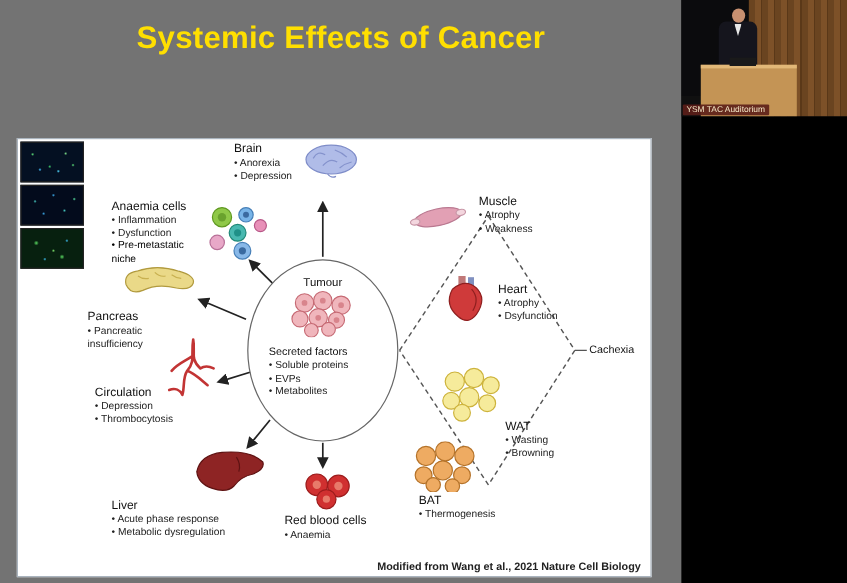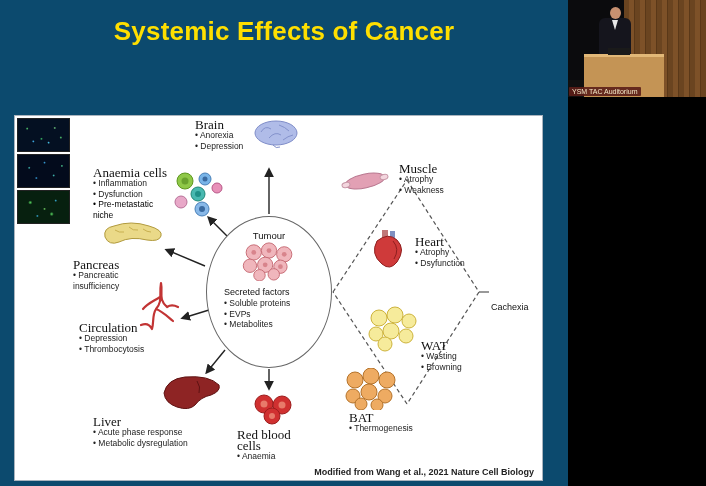--- a/index.html
+++ b/index.html
@@ -1,20 +1,20 @@
 <!DOCTYPE html>
 <html><head>
 <meta charset="utf-8">
 <style>
   * { margin:0; padding:0; box-sizing:border-box; }
   html,body { width:706px; height:486px; background:#000; font-family:"Liberation Sans", sans-serif; }
   .stage { position:relative; width:706px; height:486px; background:#000; overflow:hidden; }
 
   
-  .slide { position:absolute; left:0; top:0; width:568px; height:486px; background:#0c4a6e; }
+  .slide { position:absolute; left:0; top:0; width:568px; height:486px; background:#737373; }
   .title { margin-top:16px; text-align:center; font-size:26px; font-weight:bold; color:#ffdf00; letter-spacing:.2px; }
   .subtitle { margin-top:8px; text-align:center; font-size:19px; font-weight:bold; color:#ffffff; }
 
   .panel { position:absolute; left:14px; top:115px; width:529px; height:366px; background:#ffffff;
            border:1px solid #aab4be; overflow:hidden; }
 
   .arrows { position:absolute; left:0; top:0; width:529px; height:366px; pointer-events:none; }
 
   
   .micro-stack { position:absolute; left:2px; top:2px; width:53px; }
@@ -37,33 +37,33 @@
   .m3 { background-color:#07200f;
         background-image:
           radial-gradient(circle 3px at 24% 36%, #58d860, transparent 70%),
           radial-gradient(circle 2px at 52% 56%, #7ce06a, transparent 70%),
           radial-gradient(circle 2px at 74% 30%, #3ab8e8, transparent 70%),
           radial-gradient(circle 3px at 66% 72%, #58d860, transparent 70%),
           radial-gradient(circle 2px at 38% 78%, #3ab8e8, transparent 70%); }
 
   .icon { position:absolute; }
   .olabel { position:absolute; color:#111; }
-  .oname { font-size:13px; line-height:11px; color:#111;font-family:Liberation Serif, serif; }
+  .oname { font-size:10px; line-height:11px; color:#111; }
   .oitem { font-size:8.5px; line-height:10.5px; color:#222; }
   .oitem::before { content:"• "; }
   .oitem.bold { font-weight:normal; color:#000; }
 
   
   .ellipse { position:absolute; left:191px; top:100px; width:126px; height:152px; background:#fff;
              border:1px solid #666; border-radius:50%; text-align:center; }
   .tumour-name { margin-top:13px; font-size:9.5px; color:#111; }
   .sf-block { text-align:left; padding-left:17px; margin-top:2px; }
   .sf-head { font-size:9px; line-height:11px; color:#111; }
 
-  .cachexia { position:absolute; left:476px; top:170px; font-size:9px; color:#111;margin-top:16px; }
+  .cachexia { position:absolute; left:476px; top:170px; font-size:9px; color:#111; }
   .credit { position:absolute; right:8px; bottom:3px; font-size:9px; font-weight:bold; color:#222;margin-top:16px; }
 
   
   .right-col { position:absolute; left:568px; top:0; width:138px; height:486px; background:#000; }
   .video { position:relative; width:138px; height:97px; background:#101010; overflow:hidden; cursor:pointer; }
   .v-screen { position:absolute; left:0; top:0; width:56px; height:80px; background:#0b0b0d; }
   .v-wall { position:absolute; left:56px; top:0; width:82px; height:97px;
             background:repeating-linear-gradient(90deg,#6a4420 0 5px,#7d5128 5px 10px,#5a3818 10px 11px); }
   .v-head { position:absolute; left:42px; top:7px; width:11px; height:12px; border-radius:50%; background:#c89070; }
   .v-body { position:absolute; left:31px; top:18px; width:32px; height:46px; border-radius:6px 6px 0 0; background:#15151d; }
@@ -183,21 +183,21 @@
 
       <svg class="icon" style="left:352px;top:190px" width="50" height="46" viewBox="0 0 50 46">
         <circle cx="12" cy="12" r="8" fill="#f6eb9b" stroke="#cdb33c"></circle>
         <circle cx="28" cy="9" r="8" fill="#f6eb9b" stroke="#cdb33c"></circle>
         <circle cx="42" cy="15" r="7" fill="#f6eb9b" stroke="#cdb33c"></circle>
         <circle cx="9" cy="28" r="7" fill="#f6eb9b" stroke="#cdb33c"></circle>
         <circle cx="24" cy="25" r="8" fill="#f6eb9b" stroke="#cdb33c"></circle>
         <circle cx="39" cy="30" r="7" fill="#f6eb9b" stroke="#cdb33c"></circle>
         <circle cx="18" cy="38" r="7" fill="#f6eb9b" stroke="#cdb33c"></circle>
       </svg>
-      <div class="olabel" style="left:406px;top:224px;width:56px">
+      <div class="olabel" style="left:406px;top:234px;width:56px">
         <div class="oname">WAT</div>
         <div class="oitem">Wasting</div>
         <div class="oitem">Browning</div>
       </div>
 
       <svg class="icon" style="left:146px;top:255px" width="62" height="42" viewBox="0 0 62 42">
         <path d="M3,22 Q6,8 24,6 Q48,4 58,14 Q60,20 50,24 Q40,26 34,34 Q28,40 16,36 Q4,32 3,22 Z" fill="#8e2424" stroke="#5e1212"></path>
         <path d="M36,10 Q40,16 38,22" stroke="#5e1212" fill="none"></path>
       </svg>
       <div class="olabel" style="left:78px;top:300px;width:128px">

